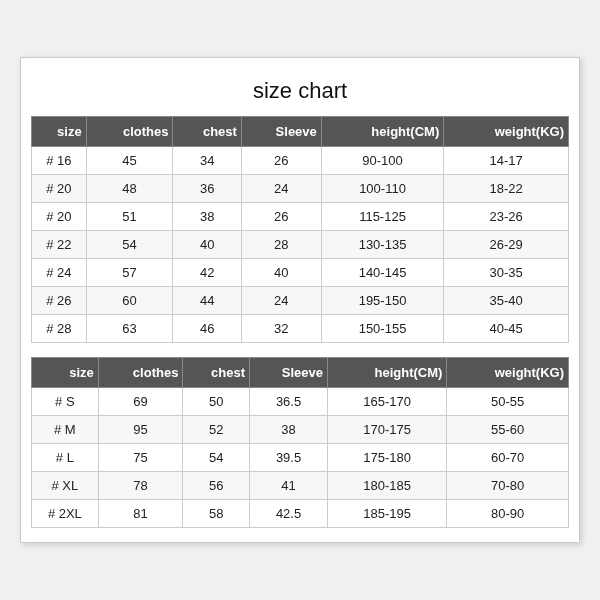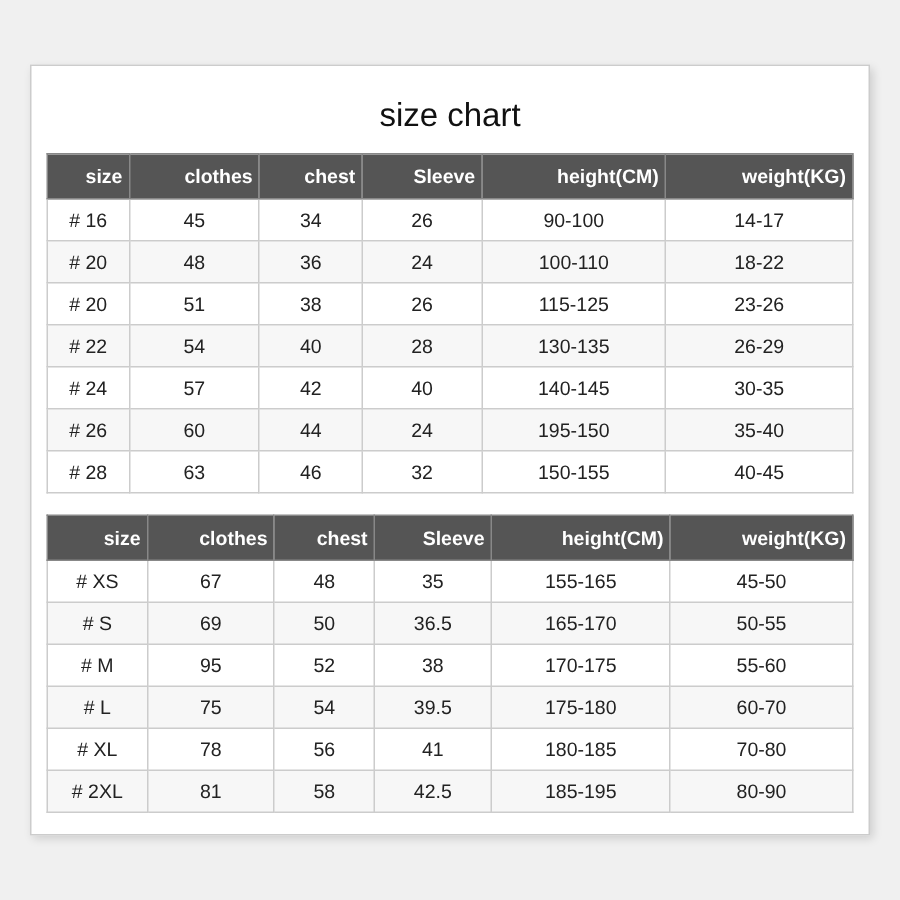--- a/index.html
+++ b/index.html
@@ -162,28 +162,20 @@
         <tr>
         <th>size</th>
             <th>clothes</th>
             <th>chest</th>
             <th>Sleeve</th>
             <th>height(CM)</th>
             <th>weight(KG)</th>
           </tr>
       </thead>
       <tbody id="table2-body">
-      <tr>
-            <td># XS</td>
-            <td>67</td>
-            <td>48</td>
-            <td>35</td>
-            <td>155-165</td>
-            <td>45-50</td>
-          </tr>
           <tr>
             <td># S</td>
             <td>69</td>
             <td>50</td>
             <td>36.5</td>
             <td>165-170</td>
             <td>50-55</td>
           </tr>
           <tr>
             <td># M</td>

